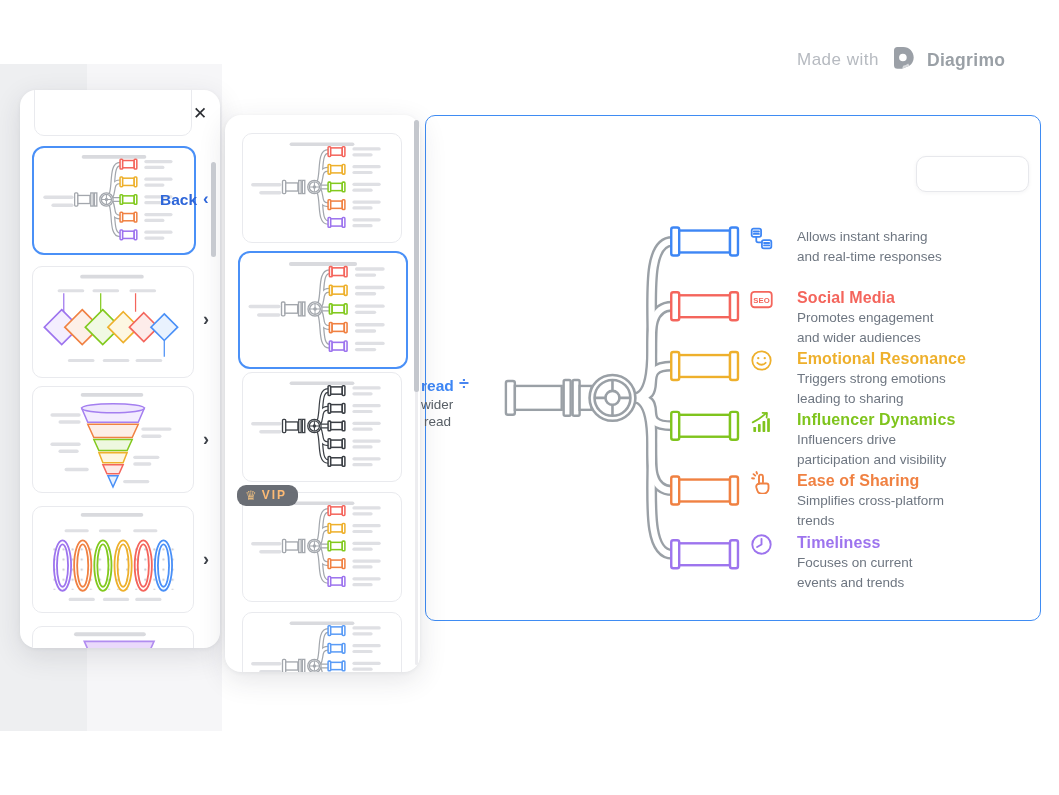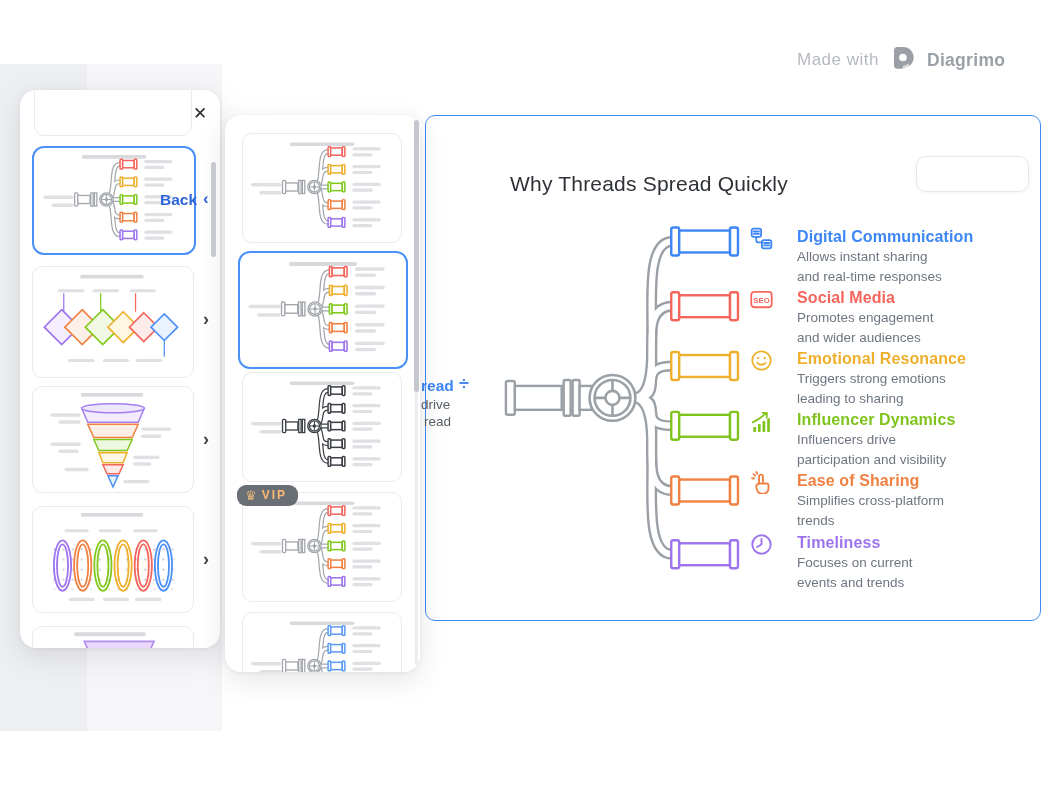--- a/index.html
+++ b/index.html
@@ -260,21 +260,20 @@
   <span>
     <svg width="28" height="28" viewBox="0 0 28 28">
       <path fill="#9ba0a7" fill-rule="evenodd" d="M8.5 3h5.8c5.9 0 10.4 4.7 10.4 10.5 0 3.4-1.7 6.4-4.3 8.3L13 24.8H8.5A3.5 3.5 0 0 1 5 21.3V6.5A3.5 3.5 0 0 1 8.5 3Zm5.4 14.3a3.8 3.8 0 1 0 0-7.6 3.8 3.8 0 0 0 0 7.6Z"></path>
       <path fill="#d7d9dc" d="M13 24.8l7.4-3-1.2-2.2a10.4 10.4 0 0 1-5 2.2z"></path>
     </svg>
   </span>
   <span class="brand">Diagrimo</span>
 </div>
 
 <div id="canvas" class="abs">
-  <h1 id="canvas-title">Why Threads Spread Quickly</h1>
   <svg id="pipes" viewBox="0 0 616 506">
 
     <g stroke="#9aa0a6" fill="none" stroke-width="11" stroke-linecap="round">
       <path d="M208 283 C248 283 204 126 247 126"></path>
         <path d="M208 283 C248 283 204 191 247 191"></path>
       <path d="M208 283 C244 283 208 251 247 251"></path>
         <path d="M208 283 C244 283 208 311 247 311"></path>
       <path d="M208 283 C248 283 204 376 247 376"></path>
         <path d="M208 283 C248 283 204 440 247 440"></path>
     </g>
@@ -361,35 +360,34 @@
       </svg>
       <span></span>
       <path d="M2.2 4.4h11.6 M5.6 4.2V3a1.2 1.2 0 0 1 1.2-1.2h2.4A1.2 1.2 0 0 1 10.4 3v1.2 M3.6 4.6l.7 9a1.6 1.6 0 0 0 1.6 1.5h4.2a1.6 1.6 0 0 0 1.6-1.5l.7-9 M6.4 7.4v5 M9.6 7.4v5">
     
   </path>
     </button>
 </div>
 
 <span id="frag-title" class="frag">read</span>
 <span id="frag-div" class="frag">÷</span>
-<span id="frag-d1" class="frag">drive</span>
+<span id="frag-d1" class="frag">wider</span>
 <span id="frag-d2" class="frag">read</span>
 
 <div class="node" style="top:227px">
   <span class="nicon">
     <svg width="23" height="23" viewBox="0 0 22 22" fill="none" stroke="#3d86f5" stroke-width="1.7" stroke-linecap="round" stroke-linejoin="round">
       <rect x="1.6" y="1.6" width="9" height="7.8" rx="1.8"></rect>
         <path d="M3.6 4.3h5 M3.6 6.6h5"></path>
       <rect x="11.4" y="12.6" width="9" height="7.8" rx="1.8"></rect>
         <path d="M13.4 15.3h5 M13.4 17.6h5"></path>
       <path d="M6 9.6v3.2a1.8 1.8 0 0 0 1.8 1.8h3.4"></path>
     </svg>
   </span>
   <div>
-    <div class="ntitle" style="color:#3d86f5">Digital Communication</div>
     <div class="ndesc">Allows instant sharing</div>
     <div class="ndesc">and real-time responses</div>
   </div>
 </div>
 
 <div class="node" style="top:288px">
   <span class="nicon">
     <svg width="23" height="23" viewBox="0 0 22 22">
       <rect x="1.2" y="3.6" width="19.6" height="14.8" rx="3" fill="none" stroke="#f4655c" stroke-width="1.7"></rect>
       <text x="11" y="14.2" text-anchor="middle" font-size="7.4" font-weight="700" fill="#f4655c" font-family="Liberation Sans, sans-serif">SEO</text>

